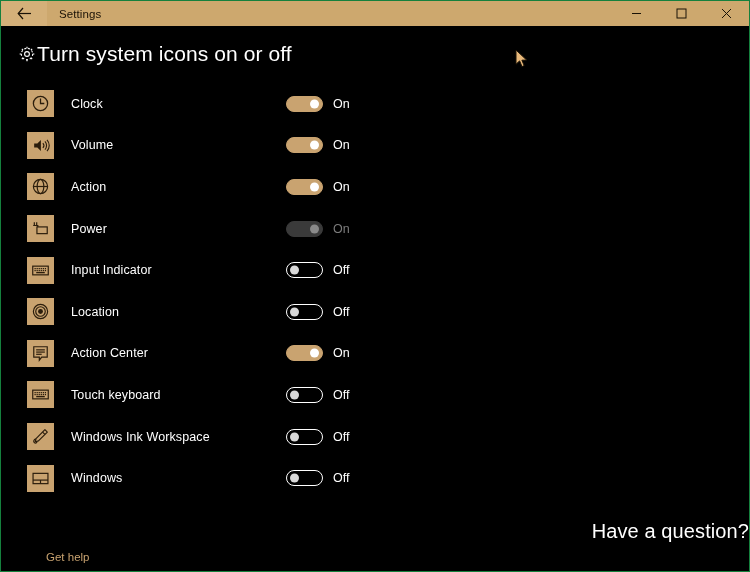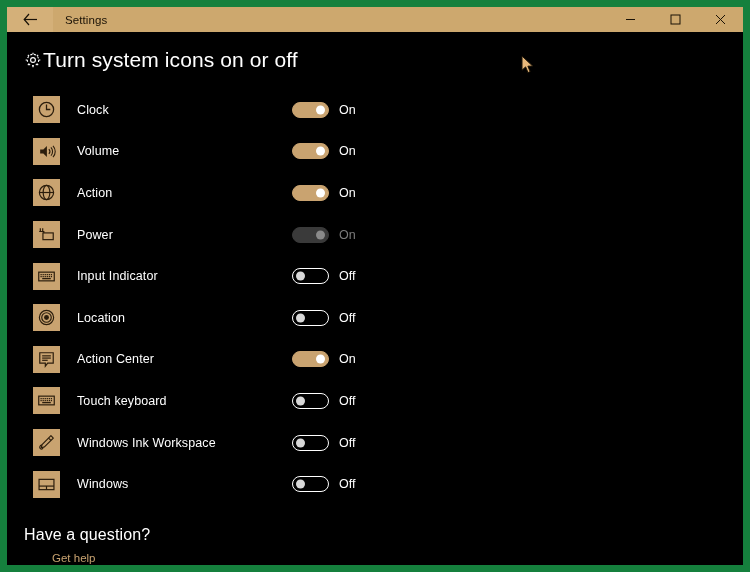--- a/index.html
+++ b/index.html
@@ -13,21 +13,21 @@
     overflow: hidden;
     font-family: "Liberation Sans", sans-serif;
   }
 
   .window {
     position: relative;
     width: 750px;
     height: 572px;
     box-sizing: border-box;
     background: #000000;
-    border: 7px solid #15803d;
+    border: 1px solid #15803d;
     overflow: hidden;
   }
 
   
   .titlebar {
     position: relative;
     height: 25px;
     background: #cda86e;
     display: flex;
     align-items: stretch;
@@ -176,23 +176,24 @@
     color: #ffffff;
   }
   .toggle-label.dim { color: #7c7c7c; }
 
   
   .footer {
     padding-left: 17px;
     margin-top: 21px;
   }
   .footer-title {
-    font-size: 16px;
+    font-size: 20px;
     color: #ffffff;
     letter-spacing: 0.1px;
+    text-align: right;
   }
   .footer-link {
     display: inline-block;
     margin-top: 8px;
     font-size: 11.5px;
     color: #c9a370;
     text-decoration: none;
     cursor: default;
     margin-left: 28px;
   }

